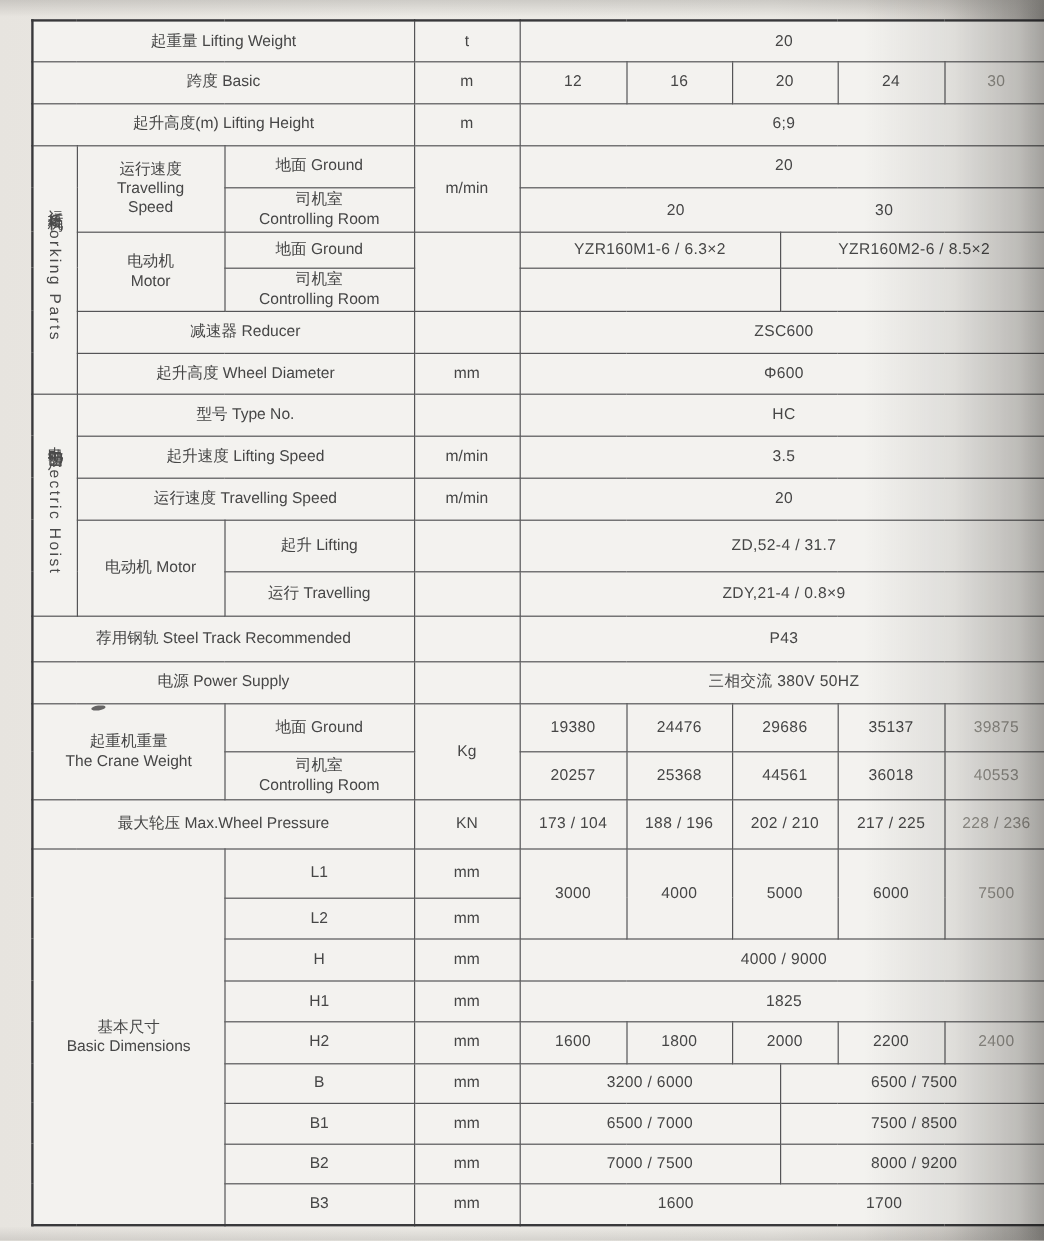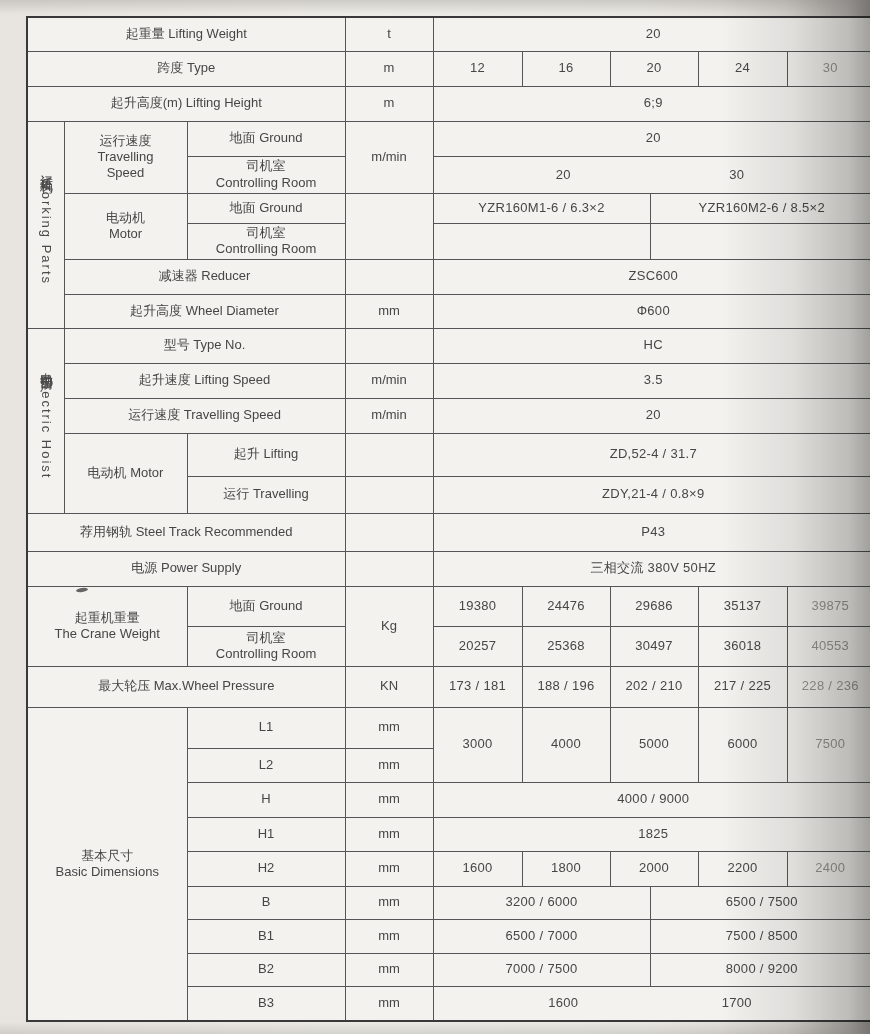--- a/index.html
+++ b/index.html
@@ -85,21 +85,21 @@
 </colgroup>
 <tbody>
 
 <tr style="height:34px">
   <td colspan="3" class="lbl">起重量  Lifting Weight</td>
   <td>t</td>
   <td colspan="6" class="val">20</td>
 </tr>
 
 <tr style="height:35px">
-  <td colspan="3" class="lbl">跨度  Type</td>
+  <td colspan="3" class="lbl">跨度  Basic</td>
   <td>m</td>
   <td class="val">12</td>
   <td class="val">16</td>
   <td colspan="2" class="val">20</td>
   <td class="val">24</td>
   <td class="val fade">30</td>
 </tr>
 
 <tr style="height:35px">
   <td colspan="3" class="lbl">起升高度(m)  Lifting Height</td>
@@ -212,29 +212,29 @@
   <td colspan="2" class="val">29686</td>
   <td class="val">35137</td>
   <td class="val fade">39875</td>
 </tr>
 
 <tr style="height:40px">
   <td class="lbl">司机室
 Controlling Room</td>
   <td class="val">20257</td>
   <td class="val">25368</td>
-  <td colspan="2" class="val">30497</td>
+  <td colspan="2" class="val">44561</td>
   <td class="val">36018</td>
   <td class="val fade">40553</td>
 </tr>
 
 <tr style="height:41px">
   <td colspan="3" class="lbl">最大轮压 Max.Wheel Pressure</td>
   <td>KN</td>
-  <td class="val">173 / 181</td>
+  <td class="val">173 / 104</td>
   <td class="val">188 / 196</td>
   <td colspan="2" class="val">202 / 210</td>
   <td class="val">217 / 225</td>
   <td class="val fade">228 / 236</td>
 </tr>
 
 <tr style="height:41px">
   <td colspan="2" rowspan="9" class="lbl">基本尺寸
 Basic Dimensions</td>
   <td>L1</td>

